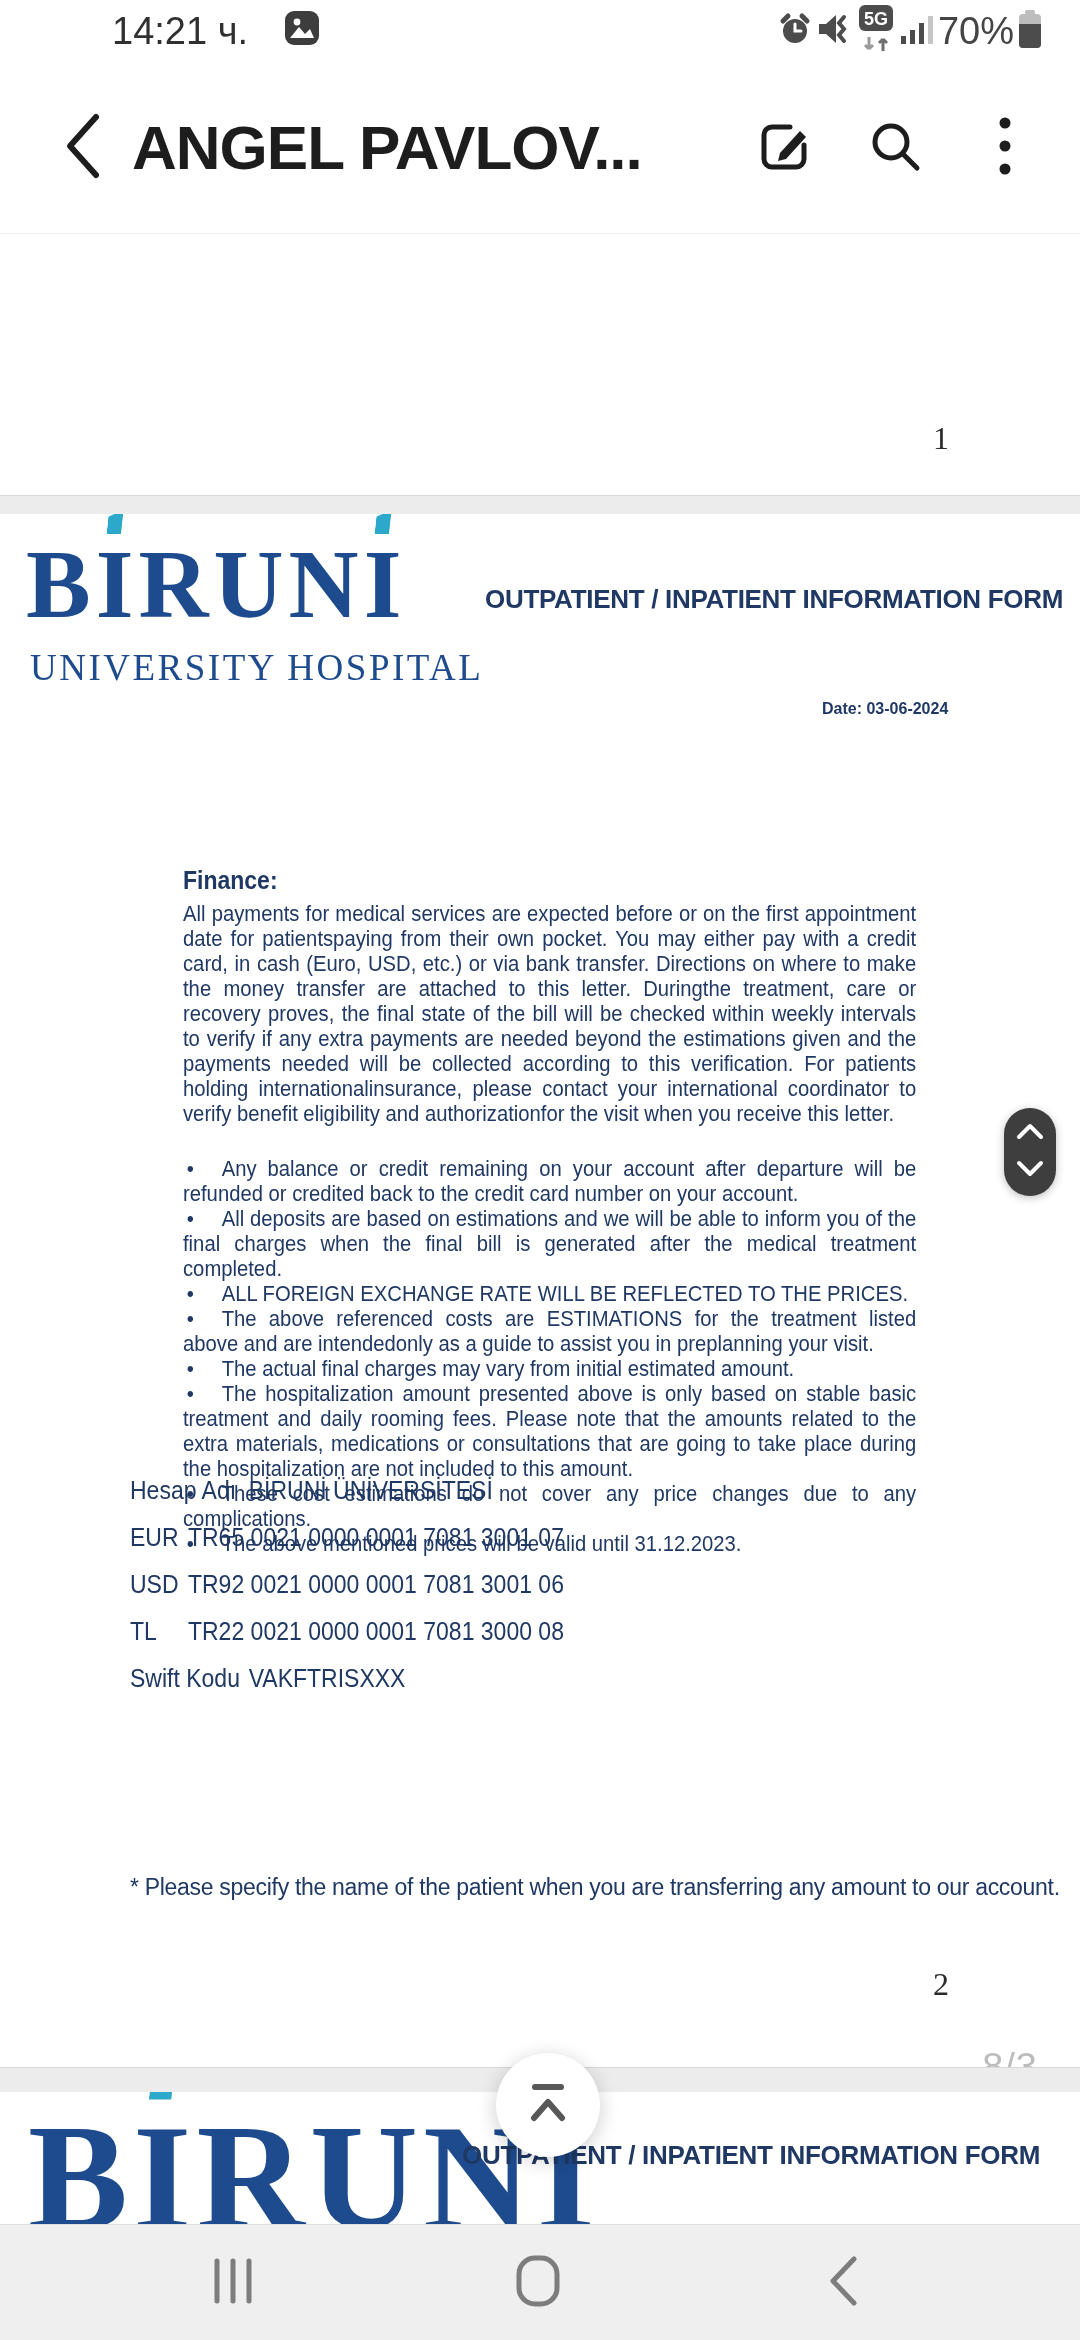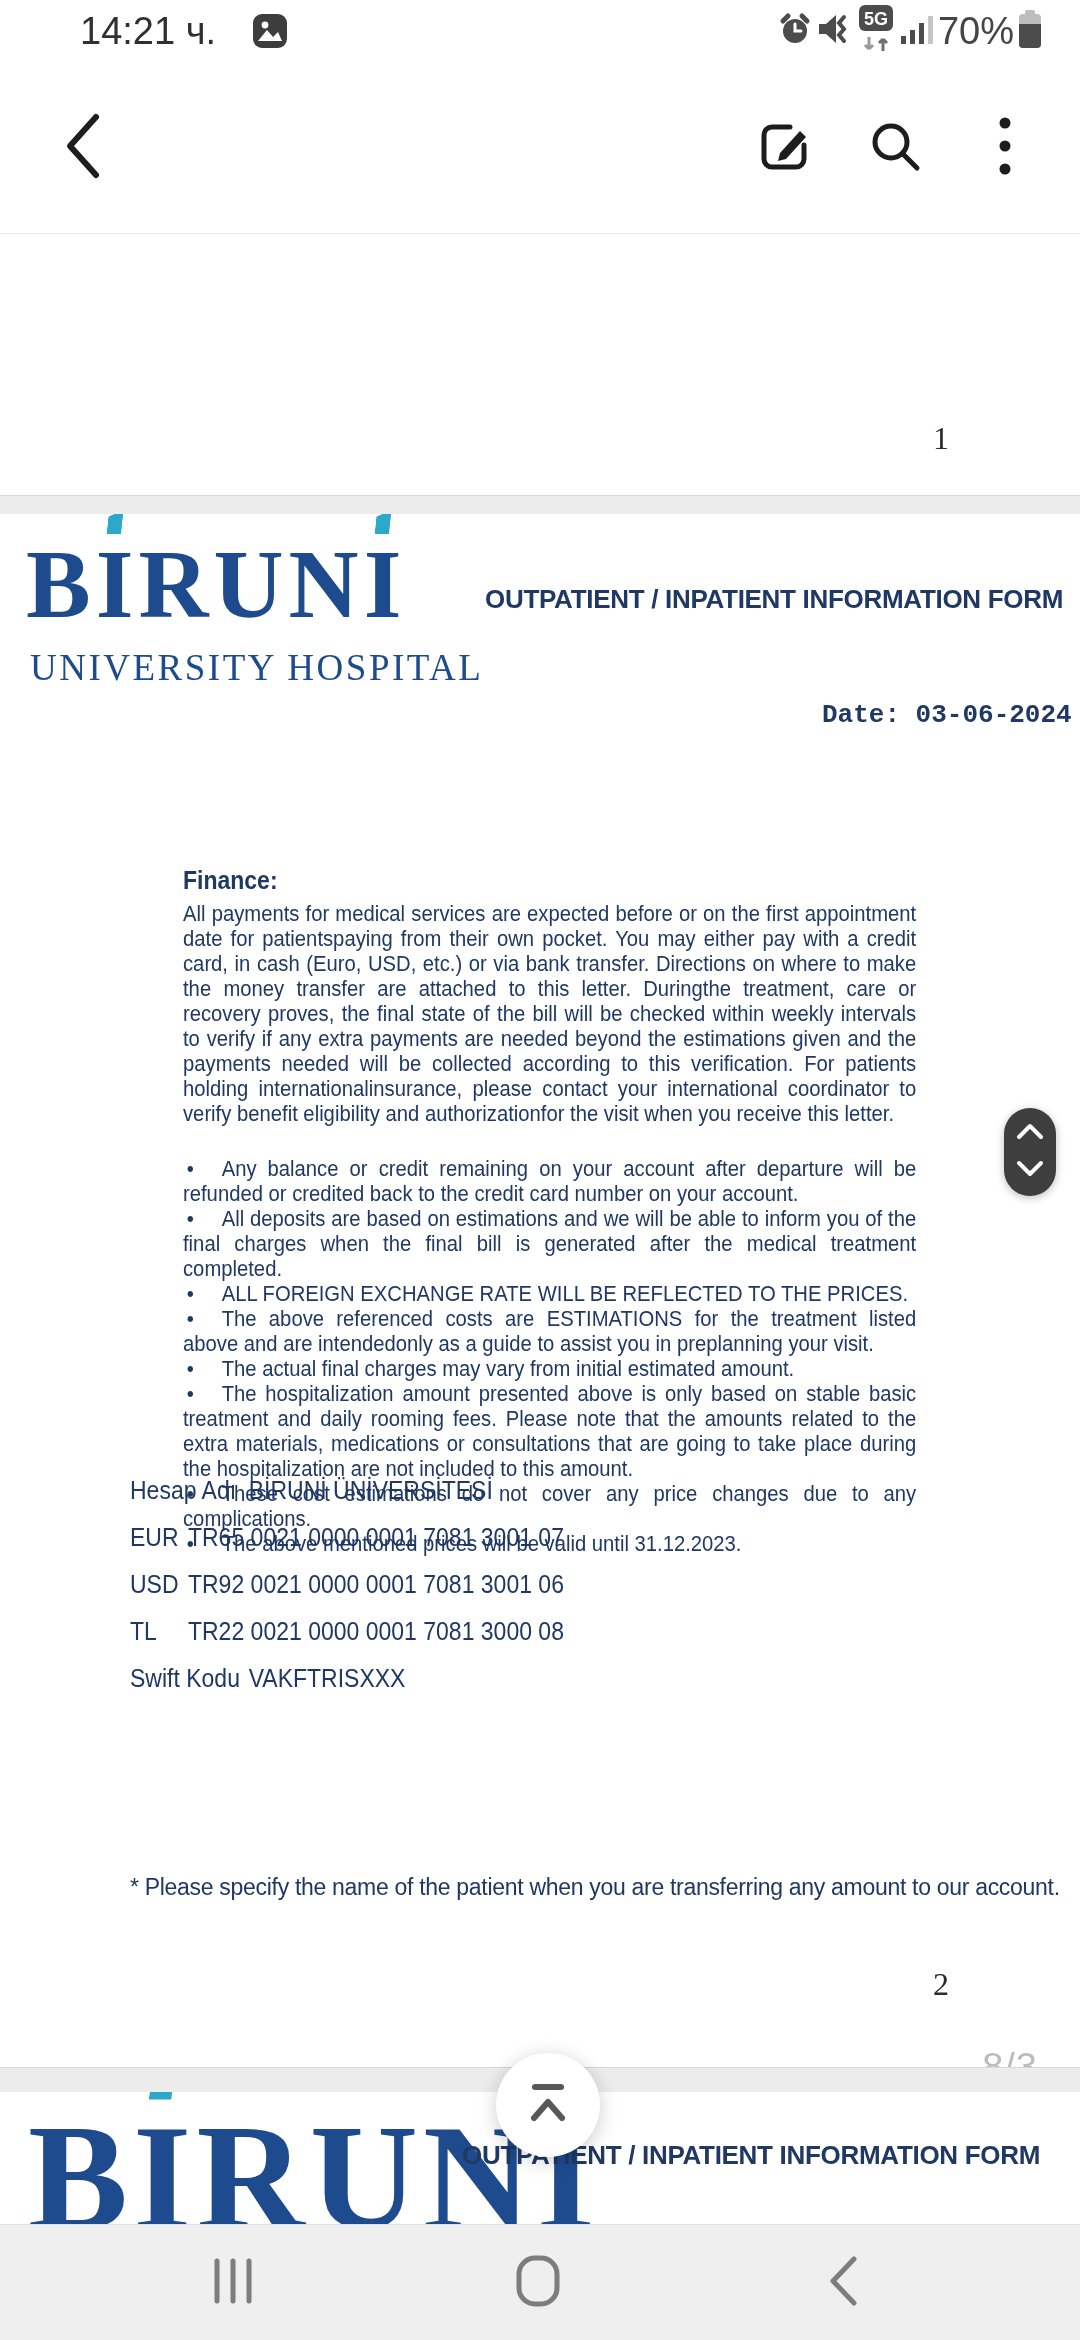--- a/index.html
+++ b/index.html
@@ -6,21 +6,21 @@
   .screen {
     position:relative; width:1080px; height:2340px; background:#ffffff;
     overflow:hidden; font-family:"Liberation Sans", sans-serif;
     -webkit-font-smoothing:antialiased;
   }
   
   .status-bar {
     position:absolute; left:0; top:0; width:1080px; height:62px;
     display:flex; align-items:center; background:#fff;
   }
-  .sb-left { display:flex; align-items:flex-end; gap:36px; margin-left:80px; }
+  .sb-left { display:flex; align-items:flex-start; gap:36px; margin-left:112px; }
   .sb-time { font-size:38px; color:#303030; letter-spacing:0; }
   .sb-right { display:flex; align-items:center; gap:4px; margin-left:auto; margin-right:38px; }
   .sb-pct { font-size:38px; color:#454545; }
   
   .app-header {
     position:absolute; left:0; top:62px; width:1080px; height:171px;
     background:#fff; border-bottom:1px solid #ececec;
     display:flex; align-items:center;
   }
   .hdr-back { margin-left:52px; width:60px; height:80px; display:flex; align-items:center; justify-content:center; }
@@ -50,21 +50,21 @@
     top:-0.27em; width:0.15em; height:0.25em; background:#2ba8ca;
     clip-path:polygon(0 28%, 100% 0, 100% 100%, 0 100%);
   }
   .logo-sub { font-family:"Liberation Serif", serif; color:#1d4b8e; letter-spacing:2.5px; }
   
   .p2-logo { position:absolute; left:26px; top:22px; font-size:97px; }
   .p2-sub  { position:absolute; left:30px; top:132px; font-size:37px; }
   .p2-addr { position:absolute; left:84px; top:182px; font-size:27px; font-weight:700; color:#17375e; line-height:30px; }
   .form-title { position:absolute; font-weight:700; color:#1f3864; font-size:26px; letter-spacing:-0.3px; white-space:nowrap; }
   .p2-title { left:485px; top:70px; }
-  .p2-date { position:absolute; left:822px; top:186px; font-size:26px; font-weight:700; color:#1f3864;font-family:Liberation Mono, monospace; }
+  .p2-date { position:absolute; left:822px; top:186px; font-size:16px; font-weight:700; color:#1f3864; }
   .condense { transform:scaleX(0.92); transform-origin:0 0; }
   .p2-finance { position:absolute; left:183px; top:352px; width:797px; color:#1f3864; }
   .fin-head { font-size:25px; font-weight:700; margin-bottom:6px; }
   .fin-body { font-size:22px; line-height:25px; text-align:justify; }
   .bullets { margin:30px 0 0 0; padding:0; list-style:none; font-size:22px; line-height:25px; }
   .bullets li { text-align:justify; }
   .bullets li::before { content:"\2022"; display:inline-block; width:38px; padding-left:4px; }
   .bank { position:absolute; left:130px; top:962px; color:#1f3864; font-size:25px; }
   .bank-row { height:47px; }
   .bank-row .lbl { display:inline-block; }
@@ -156,20 +156,21 @@
   </div>
 
   <div class="app-header">
     <div class="hdr-back">
       <span>
         <svg width="44" height="70" viewBox="0 0 44 70">
             <path d="M36 6 L10 35 L36 64" fill="none" stroke="#1d1d1d" stroke-width="6" stroke-linecap="round" stroke-linejoin="round"></path>
           </svg>
       </span>
     </div>
+    <div class="hdr-title">ANGEL PAVLOV...</div>
     <div class="hdr-actions">
       <div class="hdr-btn">
         <span>
           <svg width="58" height="58" viewBox="0 0 58 58">
               <path d="M34 10 H16 a8 8 0 0 0 -8 8 v24 a8 8 0 0 0 8 8 h24 a8 8 0 0 0 8 -8 V28" fill="none" stroke="#1d1d1d" stroke-width="5" stroke-linecap="round"></path>
               <path d="M24 36 L44 14 L50 20 L30 42 L22 44 Z" fill="#1d1d1d"></path>
             </svg>
         </span>
       </div>
       <div class="hdr-btn">

